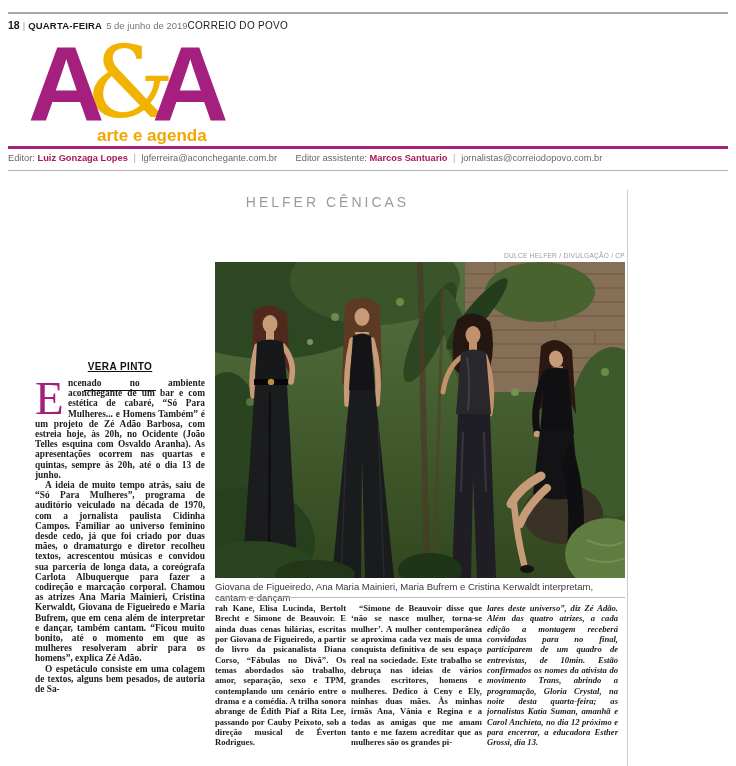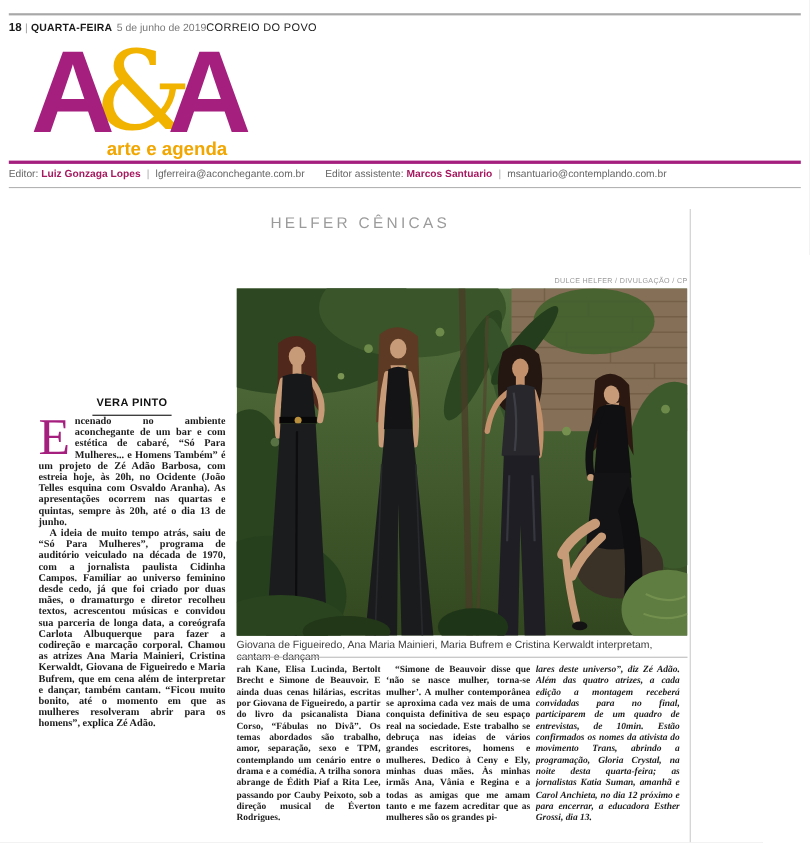--- a/index.html
+++ b/index.html
@@ -33,21 +33,21 @@
 
   .kicker{position:absolute;left:35px;top:194px;width:585px;text-align:center;
           font-size:14px;letter-spacing:3px;color:#9b9b9b;}
   .headline{position:absolute;left:20px;top:204px;width:600px;margin:0;text-align:center;
             font-size:37px;font-weight:bold;letter-spacing:-.8px;color:#101010;}
 
   .standfirst{position:absolute;left:35px;top:266px;width:172px;font-size:15.2px;line-height:19px;
               color:#6e6e6e;}
   .byline{position:absolute;left:35px;top:356px;width:170px;text-align:center;}
   .byline span{display:inline-block;font-size:10px;font-weight:bold;letter-spacing:.4px;color:#111;
-               border-bottom:1.6px solid #111;padding:0 4px 5px 4px;}
+               border-bottom:1.6px solid #111;padding:0 4px 18px 4px;text-decoration:underline;}
 
   .bodycol{font-family:"Liberation Serif",serif;font-weight:700;color:#1c1c1c;text-align:justify;}
   .col1{position:absolute;left:35px;top:378px;width:170px;height:388px;overflow:hidden;
         font-size:9.4px;line-height:10.2px;}
   .col1 p{margin:0;}
   .col1 p.indent{text-indent:10px;}
   .dropcap{float:left;font-family:"Liberation Serif",serif;font-weight:400;color:#a51f7f;
            font-size:47px;line-height:38px;width:30px;margin:1px 3px 0 0;}
   .bcol{position:absolute;top:603px;width:131px;height:163px;overflow:hidden;
         font-size:8.6px;line-height:10.35px;}
@@ -87,35 +87,36 @@
   <div class="magenta-rule"></div>
 
   <div class="editors">
     <span>Editor:</span>
     <span class="ed-name">Luiz Gonzaga Lopes</span>
     <span class="ed-pipe">|</span>
     <span class="ed-mail">lgferreira@aconchegante.com.br</span>
     <span class="ed-gap">Editor assistente:</span>
     <span class="ed-name">Marcos Santuario</span>
     <span class="ed-pipe">|</span>
-    <span class="ed-mail">msantuario@contemplando.com.br</span>
+    <span class="ed-mail">jornalistas@correiodopovo.com.br</span>
   </div>
 
   <div class="gray-rule rule"></div>
 
   <div class="kicker">HELFER CÊNICAS</div>
 
 
   <div class="byline">
     <span>VERA PINTO</span>
   </div>
 
   <div class="col1 bodycol">
     <p><span class="dropcap">E</span><span>ncenado no ambiente aconchegante de um bar e com estética de cabaré, “Só Para Mulheres... e Homens Também” é um projeto de Zé Adão Barbosa, com estreia hoje, às 20h, no Ocidente (João Telles esquina com Osvaldo Aranha). As apresentações ocorrem nas quartas e quintas, sempre às 20h, até o dia 13 de junho.</span></p>
     <p class="indent">A ideia de muito tempo atrás, saiu de “Só Para Mulheres”, programa de auditório veiculado na década de 1970, com a jornalista paulista Cidinha Campos. Familiar ao universo feminino desde cedo, já que foi criado por duas mães, o dramaturgo e diretor recolheu textos, acrescentou músicas e convidou sua parceria de longa data, a coreógrafa Carlota Albuquerque para fazer a codireção e marcação corporal. Chamou as atrizes Ana Maria Mainieri, Cristina Kerwaldt, Giovana de Figueiredo e Maria Bufrem, que em cena além de interpretar e dançar, também cantam. “Ficou muito bonito, até o momento em que as mulheres resolveram abrir para os homens”, explica Zé Adão.</p>
+    <p class="indent">O espetáculo consiste em uma colagem de textos, alguns bem pesados, de autoria de Sa-</p>
   </div>
 
   <div class="credit">DULCE HELFER / DIVULGAÇÃO / CP</div>
 
   <div class="photo">
     <svg width="410" height="316" viewBox="0 0 410 316" xmlns="http://www.w3.org/2000/svg">
       <defs>
         <linearGradient id="bgg" x1="0" y1="0" x2="0" y2="1">
           <stop offset="0" stop-color="#55713f"></stop>
           <stop offset="1" stop-color="#32471f"></stop>

